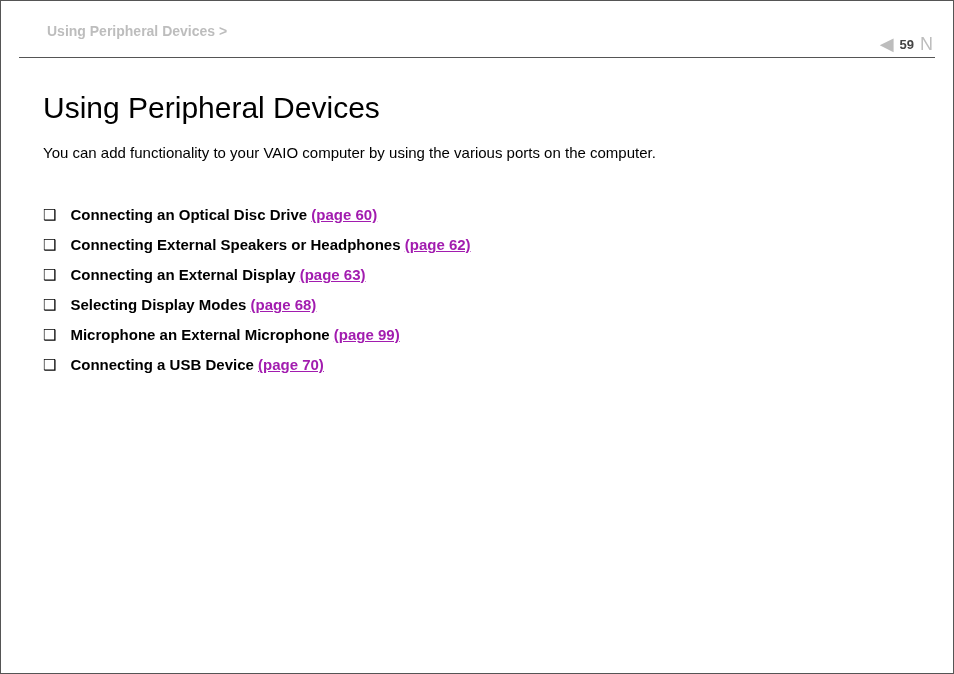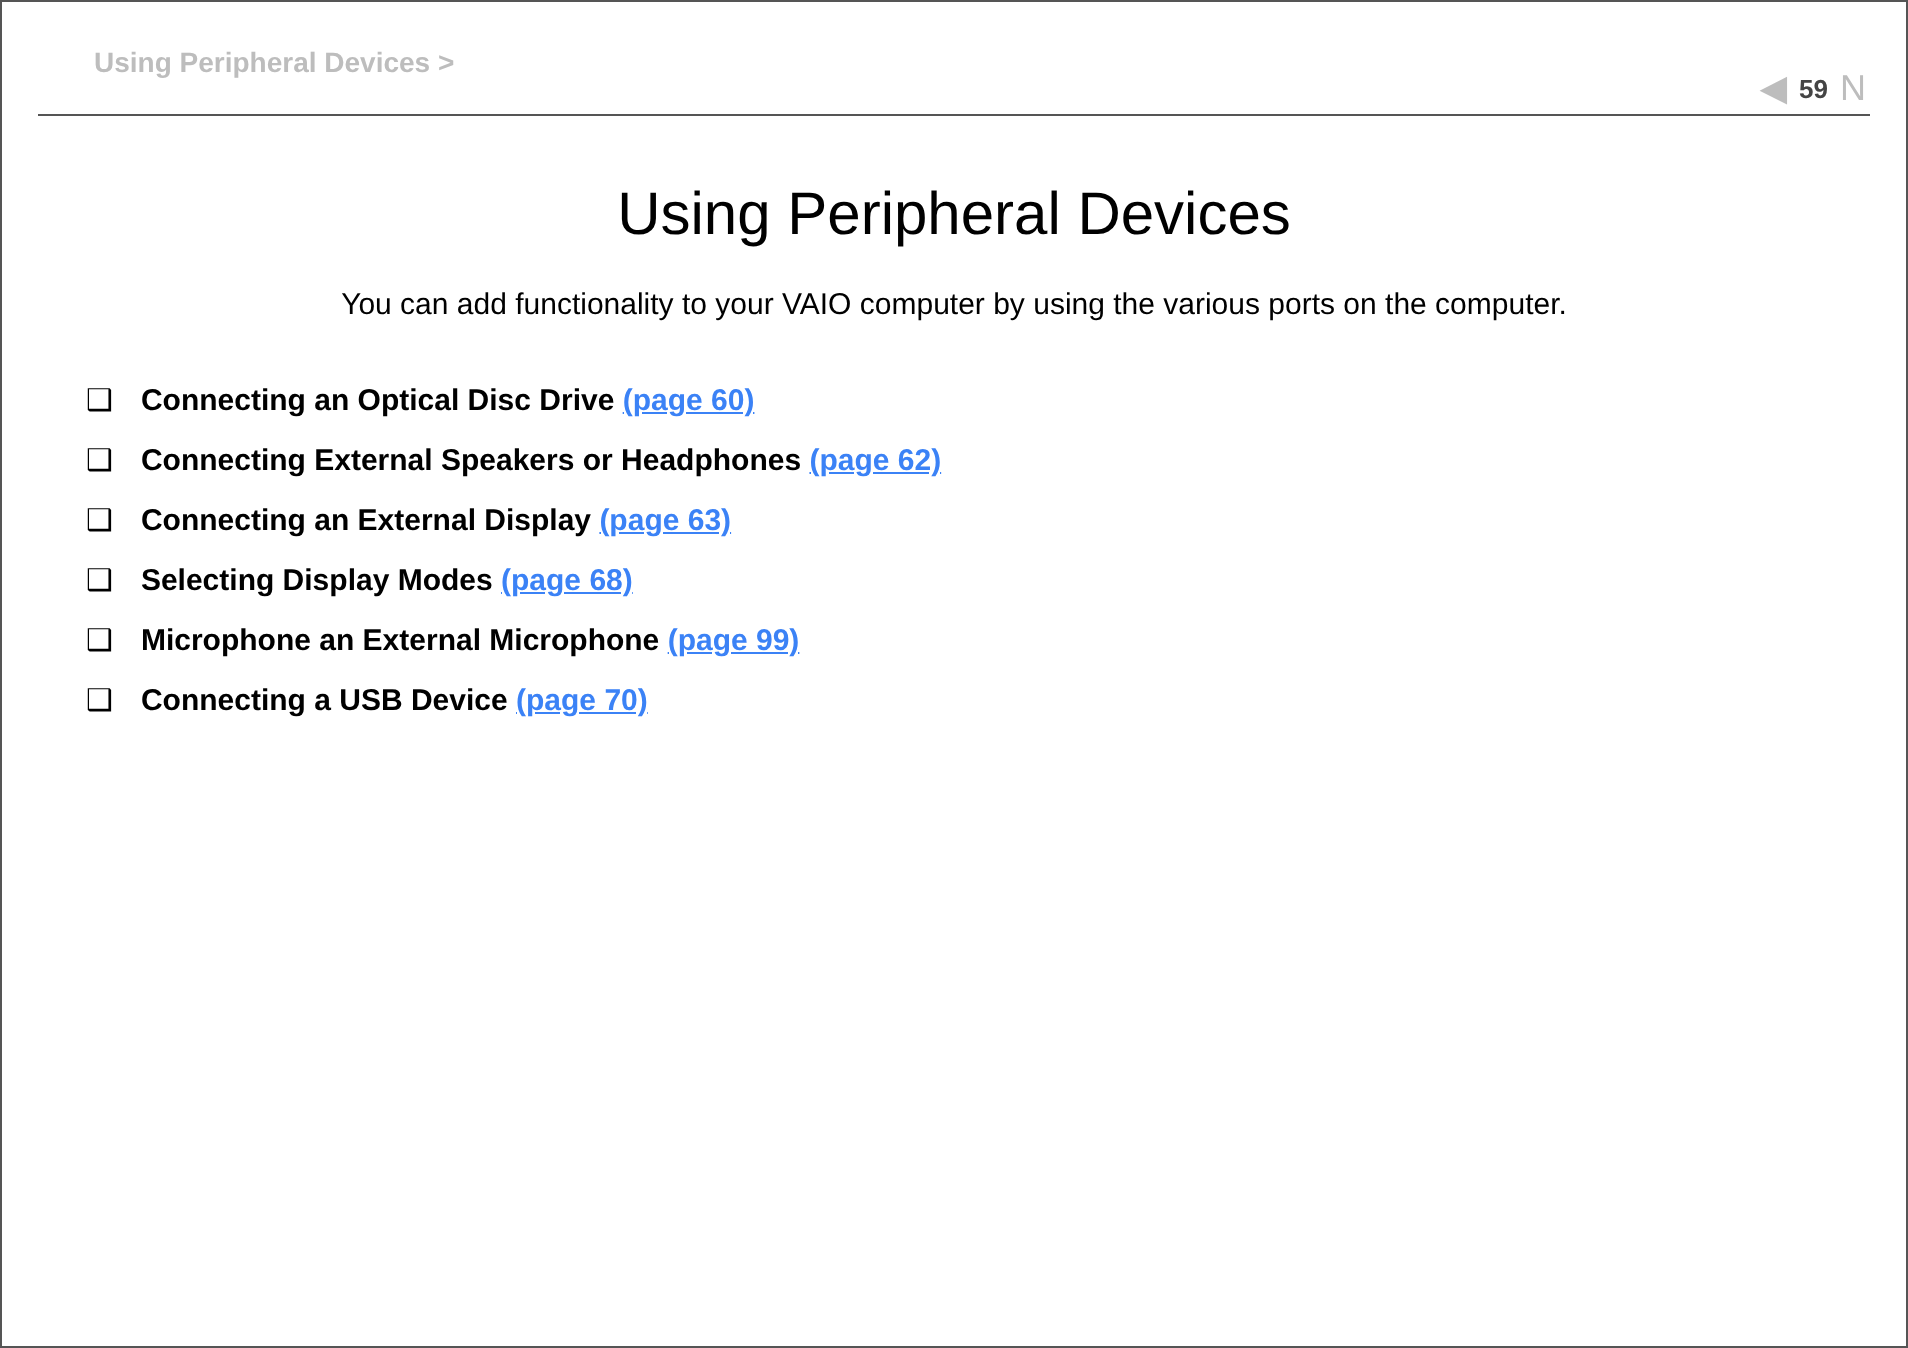--- a/index.html
+++ b/index.html
@@ -1,32 +1,32 @@
 <!DOCTYPE html>
 <html><head>
 <meta charset="utf-8">
 <style>
   * { margin: 0; padding: 0; box-sizing: border-box; }
   html, body { width: 954px; height: 674px; font-family: Arial, Helvetica, sans-serif; background: #fff; color: #000; }
-  .page { position: relative; width: 954px; height: 674px; border: 1px solid #555; text-align: center; }
+  .page { position: relative; width: 954px; height: 674px; border: 1px solid #555; }
   .top-bar { position: relative; height: 58px; }
   .breadcrumb { position: absolute; top: 22px; left: 46px; font-size: 14px; font-weight: bold; color: #bdbdbd; }
   .breadcrumb-sep { color: #bdbdbd; }
   .pager { position: absolute; top: 34px; right: 20px; display: flex; align-items: center; gap: 6px; }
   .pager .arrow { color: #bdbdbd; font-size: 18px; line-height: 1; }
   .pager .num { font-size: 13px; font-weight: bold; color: #444; }
   .hr { position: absolute; top: 56px; left: 18px; right: 18px; height: 1px; background: #555; }
   .content { position: absolute; top: 90px; left: 42px; right: 42px; }
   .title { font-size: 30px; font-weight: normal; color: #000; margin-bottom: 18px; }
-  .intro { font-size: 15px; color: #000; margin-bottom: 28px; line-height: 1.35; }
+  .intro { font-size: 15px; color: #000; margin-bottom: 43px; line-height: 1.35; }
   .toc { list-style: none; }
   .toc li { display: flex; align-items: baseline; gap: 14px; margin-bottom: 12px; font-size: 15px; font-weight: bold; color: #000; }
   .toc .bullet { font-size: 15px; font-weight: normal; }
   .toc .label { }
-  .toc .pageref { color: #3b82f6; margin-top: 16px; }
+  .toc .pageref { color: #a21caf; margin-top: 16px; }
 </style>
 </head>
 <body>
 
 <div class="page">
 
   <div class="top-bar">
     <div class="breadcrumb">
       <span>Using Peripheral Devices</span>
       <span class="breadcrumb-sep">&gt;</span>

